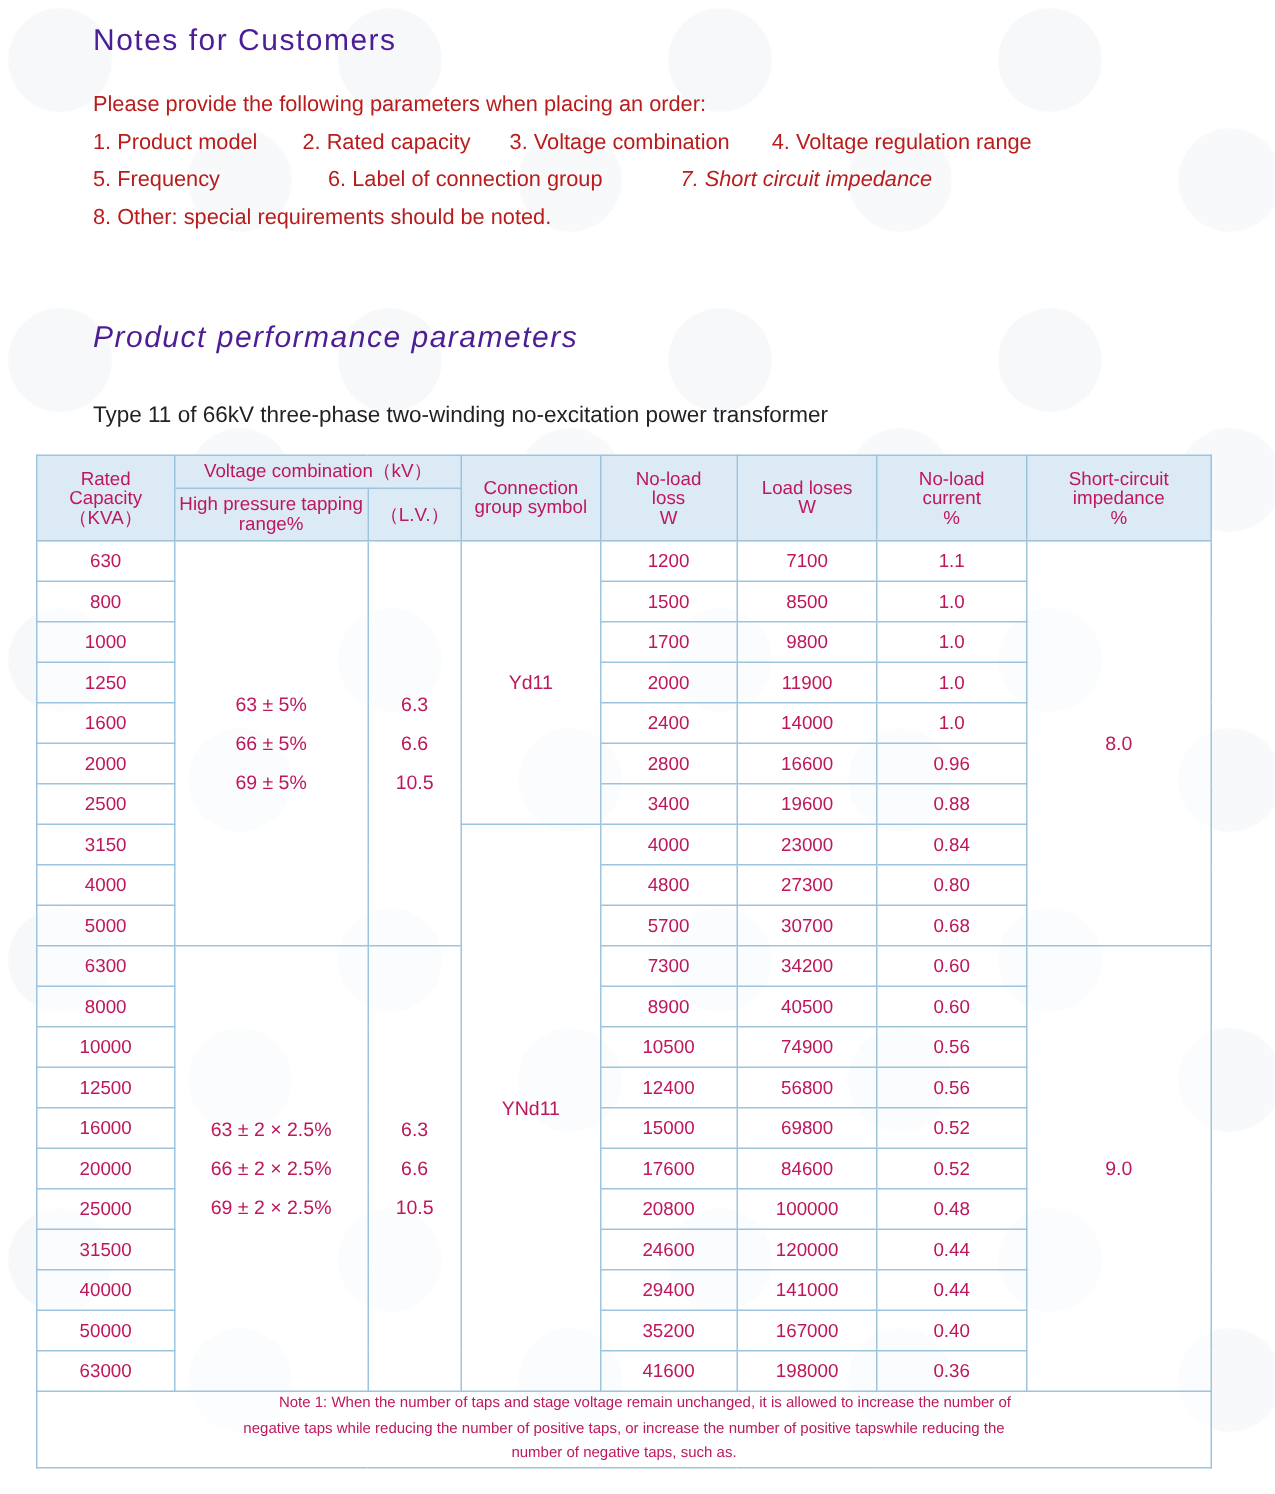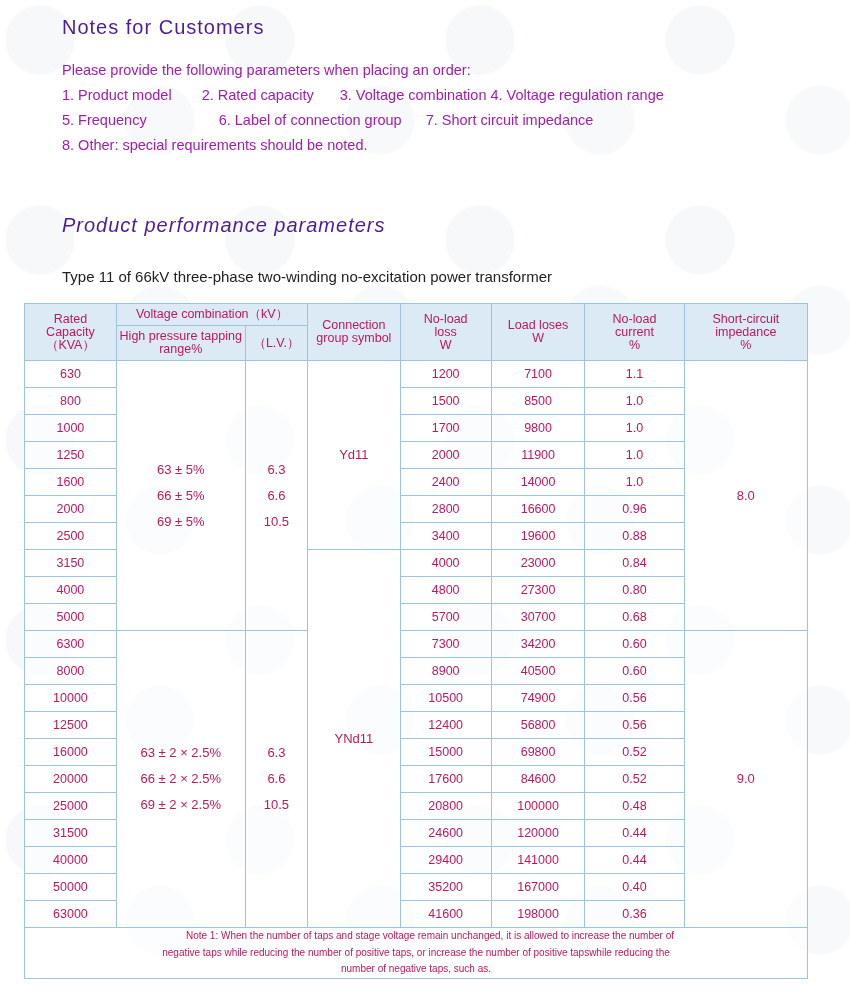--- a/index.html
+++ b/index.html
@@ -43,30 +43,30 @@
     position: absolute;
     left: 62px;
     top: 16px;
   }
   .notes-body {
     position: absolute;
     left: 62px;
     top: 58px;
     font-size: 14.5px;
     line-height: 25px;
-    color: #a21caf;
+    color: #b91c1c;
     white-space: nowrap;
   }
   .notes-body .line { display: block; }
   .notes-body .item { display: inline-block; }
   .gap-a { margin-left: 26px; }
   .gap-b { margin-left: 22px; }
-  .gap-c { }
+  .gap-c { margin-left: 24px; }
   .gap-d { margin-left: 68px; }
-  .gap-e { margin-left: 20px; }
+  .gap-e { margin-left: 48px; font-style: italic; }
 
   #params-title {
     position: absolute;
     left: 62px;
     top: 214px;
     font-style: italic;
   }
   .table-caption {
     position: absolute;
     left: 62px;

